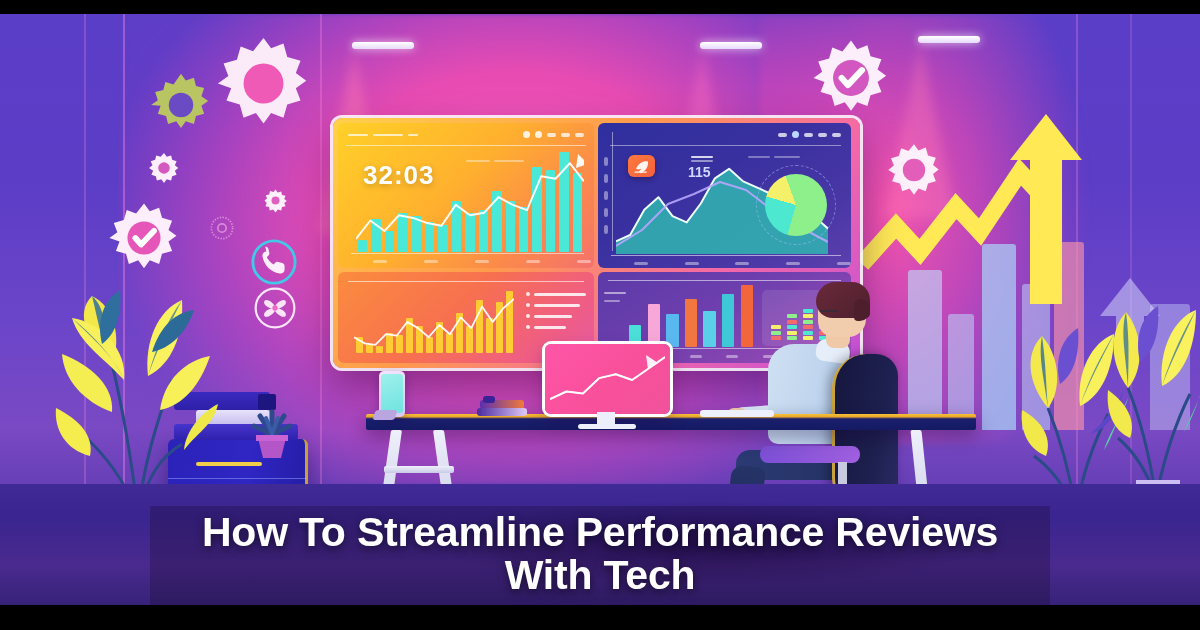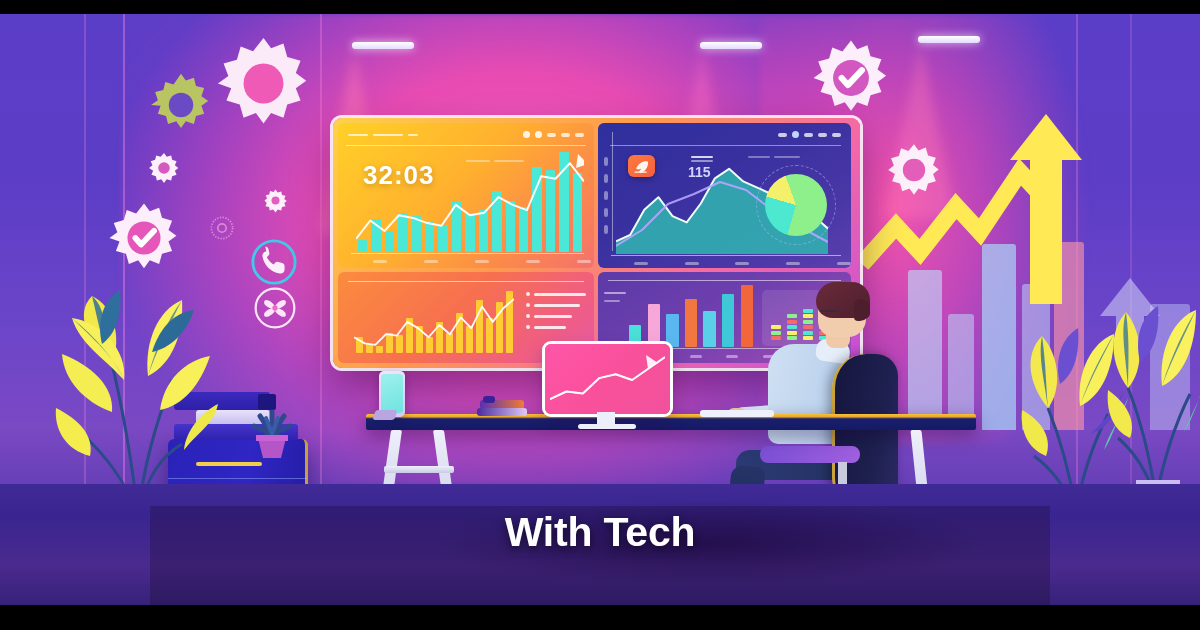--- a/index.html
+++ b/index.html
@@ -642,20 +642,21 @@
         <path d="M34 194 h36 l-7 30 h-22z" fill="#b9a8ea"></path>
         <path d="M30 188 h44 v9 h-44z" fill="#ccbef3"></path>
       </svg>
     </div>
 
     <div id="floor"></div>
     <div id="floor-shadow"></div>
 
     <div id="title-band"></div>
     <div id="title">
+      <div>How To Streamline Performance Reviews</div>
       <div>With Tech</div>
     </div>
 
   </div>
 
   <div class="bar-top"></div>
   <div class="bar-bot"></div>
 </div>
 
 </body></html>

